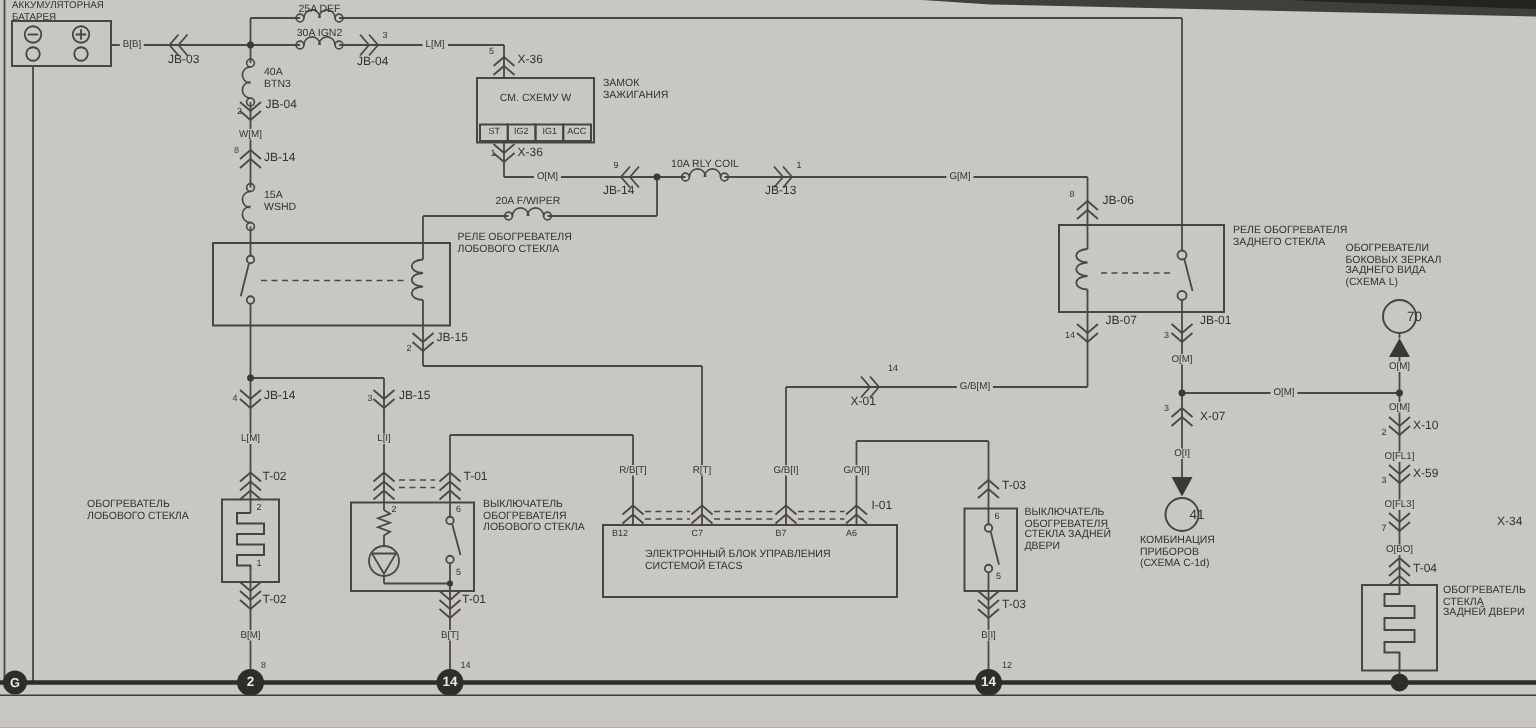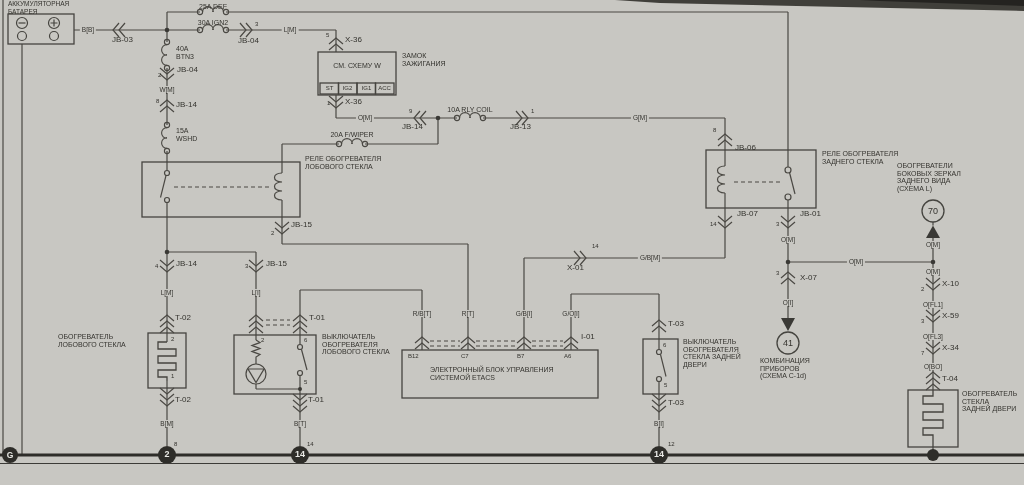--- a/index.html
+++ b/index.html
@@ -8,21 +8,21 @@
   #lines{position:absolute;left:0;top:0;}
   .lbl{position:absolute;white-space:pre-line;font-size:7px;line-height:7.6px;}
   .cn{position:absolute;white-space:nowrap;font-size:8px;line-height:8px;}
   .pin{position:absolute;white-space:nowrap;font-size:6px;line-height:6px;}
   .w{position:absolute;white-space:nowrap;font-size:6.5px;line-height:7px;background:#c8c7c2;
      padding:0 2px;transform:translateX(-50%);}
   .cx{transform:translateX(-50%);}
   .gn{position:absolute;width:18px;text-align:center;color:#e9e9e5;font-weight:bold;
       font-size:9px;line-height:9px;transform:translateX(-50%);}
   .ref{position:absolute;width:22px;text-align:center;font-size:9px;line-height:9px;
-       transform:translateX(-50%);}
+       transform:translateX(-50%);margin-left:10px;}
   .term{position:absolute;width:19px;height:11px;font-size:6px;line-height:11px;text-align:center;}
 </style>
 </head>
 <body>
 
 <div id="shot">
 
   <svg id="lines" width="1024" height="485" viewBox="0 0 1024 485">
     <defs>
       <path id="chv2" d="M-7 6 L0 0 L7 6 M-7 12 L0 6 L7 12"></path>
@@ -269,21 +269,21 @@
   <div class="pin" style="left:517px;top:353px">B7</div>
   <div class="pin" style="left:564px;top:353px">A6</div>
   <div class="lbl" style="left:430px;top:366px">ЭЛЕКТРОННЫЙ БЛОК УПРАВЛЕНИЯ
 СИСТЕМОЙ ETACS</div>
 
   <div class="pin" style="left:592px;top:243px">14</div>
   <div class="cn" style="left:567px;top:264px">X-01</div>
   <div class="w" style="left:650px;top:254px">G/B[M]</div>
 
   <div class="pin" style="left:713px;top:127px">8</div>
-  <div class="cn" style="left:735px;top:144px">JB-06</div>
+  <div class="cn" style="left:735px;top:130px">JB-06</div>
   <div class="lbl" style="left:822px;top:150px">РЕЛЕ ОБОГРЕВАТЕЛЯ
 ЗАДНЕГО СТЕКЛА</div>
   <div class="pin" style="left:710px;top:221px">14</div>
   <div class="cn" style="left:737px;top:210px">JB-07</div>
   <div class="pin" style="left:776px;top:221px">3</div>
   <div class="cn" style="left:800px;top:210px">JB-01</div>
   <div class="w" style="left:788px;top:236px">O[M]</div>
   <div class="w" style="left:856px;top:258px">O[M]</div>
   <div class="pin" style="left:776px;top:270px">3</div>
   <div class="cn" style="left:800px;top:274px">X-07</div>
@@ -300,21 +300,21 @@
   <div class="ref" style="left:933px;top:207px">70</div>
   <div class="w" style="left:933px;top:241px">O[M]</div>
   <div class="w" style="left:933px;top:268px">O[M]</div>
   <div class="pin" style="left:921px;top:286px">2</div>
   <div class="cn" style="left:942px;top:280px">X-10</div>
   <div class="w" style="left:933px;top:301px">O[FL1]</div>
   <div class="pin" style="left:921px;top:318px">3</div>
   <div class="cn" style="left:942px;top:312px">X-59</div>
   <div class="w" style="left:933px;top:333px">O[FL3]</div>
   <div class="pin" style="left:921px;top:350px">7</div>
-  <div class="cn" style="left:942px;top:344px">X-34</div>
+  <div class="cn" style="left:998px;top:344px">X-34</div>
   <div class="w" style="left:933px;top:363px">O[BO]</div>
   <div class="cn" style="left:942px;top:375px">T-04</div>
   <div class="lbl" style="left:962px;top:390px">ОБОГРЕВАТЕЛЬ
 СТЕКЛА
 ЗАДНЕЙ ДВЕРИ</div>
 
   <div class="cn" style="left:668px;top:320px">T-03</div>
   <div class="lbl" style="left:683px;top:338px">ВЫКЛЮЧАТЕЛЬ
 ОБОГРЕВАТЕЛЯ
 СТЕКЛА ЗАДНЕЙ

